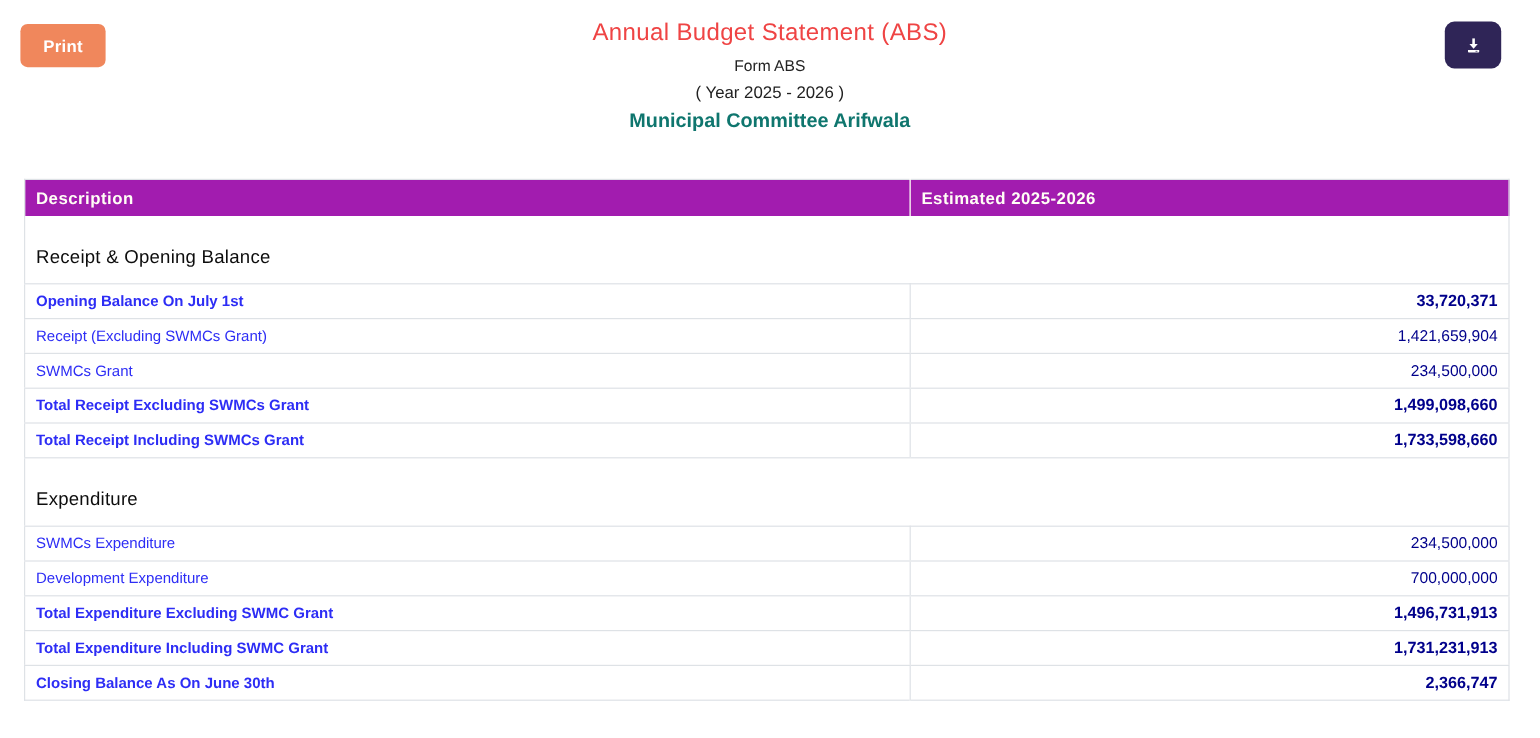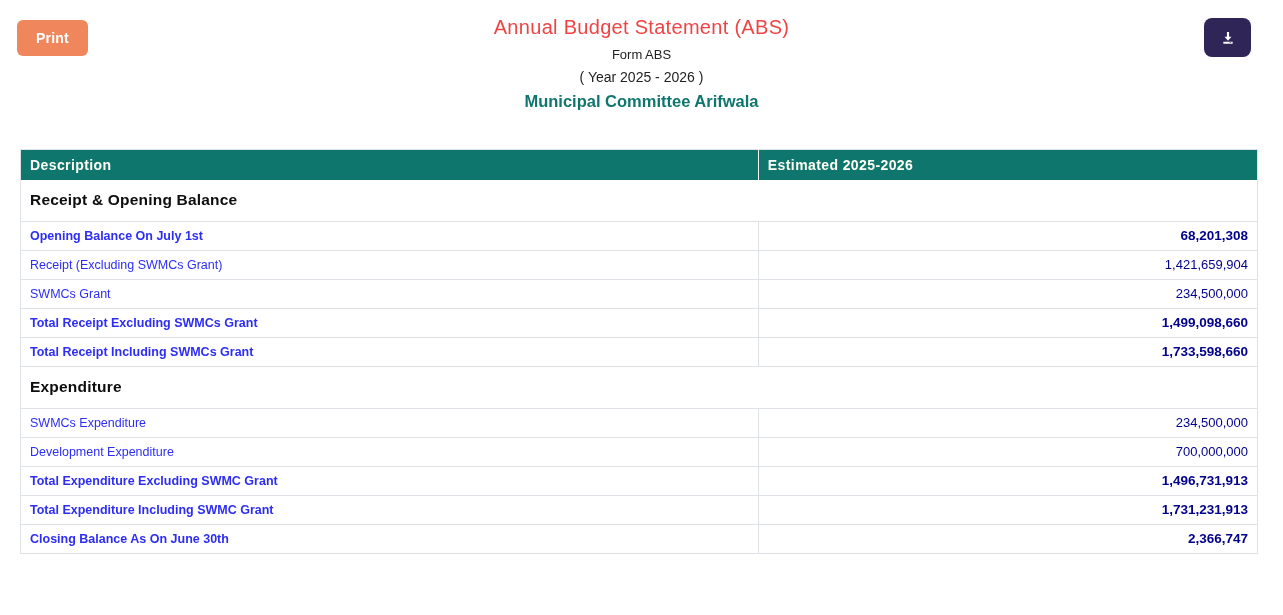--- a/index.html
+++ b/index.html
@@ -46,32 +46,32 @@
   
   .budget-table-wrap { margin: 9px 25px 0 20px; }
   table.budget {
     width: 100%;
     border-collapse: collapse;
     border: 1px solid #dee2e6;
   }
   table.budget col.c1 { width: 59.65%; }
 
   tr.head-row th {
-    background: #0f766e;
+    background: #a21caf;
     color: #fffef5;
     font-size: 14px; font-weight: 700; letter-spacing: .4px;
     text-align: left;
     padding: 6px 9px;
     height: 30px;
   }
   tr.head-row th.col-estimated { border-left: 1px solid #fbfbf3; }
 
   td.section-cell {
-    padding: 11px 9px 12px 9px;
-    font-size: 15.5px; font-weight: 700; letter-spacing: .2px;
+    padding: 26px 9px 12px 9px;
+    font-size: 15.5px; font-weight: 400; letter-spacing: .2px;
     color: #0d0d0d;
     border-bottom: 1px solid #dee2e6;
   }
 
   tr.data-row td {
     border-bottom: 1px solid #dee2e6;
     padding: 6px 9px;
     height: 29px;
     vertical-align: middle;
   }
@@ -126,21 +126,21 @@
         <th class="col-estimated">Estimated 2025-2026</th>
       </tr>
     </thead>
     <tbody>
 
       <tr>
         <td class="section-cell" colspan="2">Receipt &amp; Opening Balance</td>
       </tr>
       <tr class="data-row bold">
         <td class="label-cell">Opening Balance On July 1st</td>
-        <td class="value-cell">68,201,308</td>
+        <td class="value-cell">33,720,371</td>
       </tr>
       <tr class="data-row">
         <td class="label-cell">Receipt (Excluding SWMCs Grant)</td>
         <td class="value-cell">1,421,659,904</td>
       </tr>
       <tr class="data-row">
         <td class="label-cell">SWMCs Grant</td>
         <td class="value-cell">234,500,000</td>
       </tr>
       <tr class="data-row bold">

